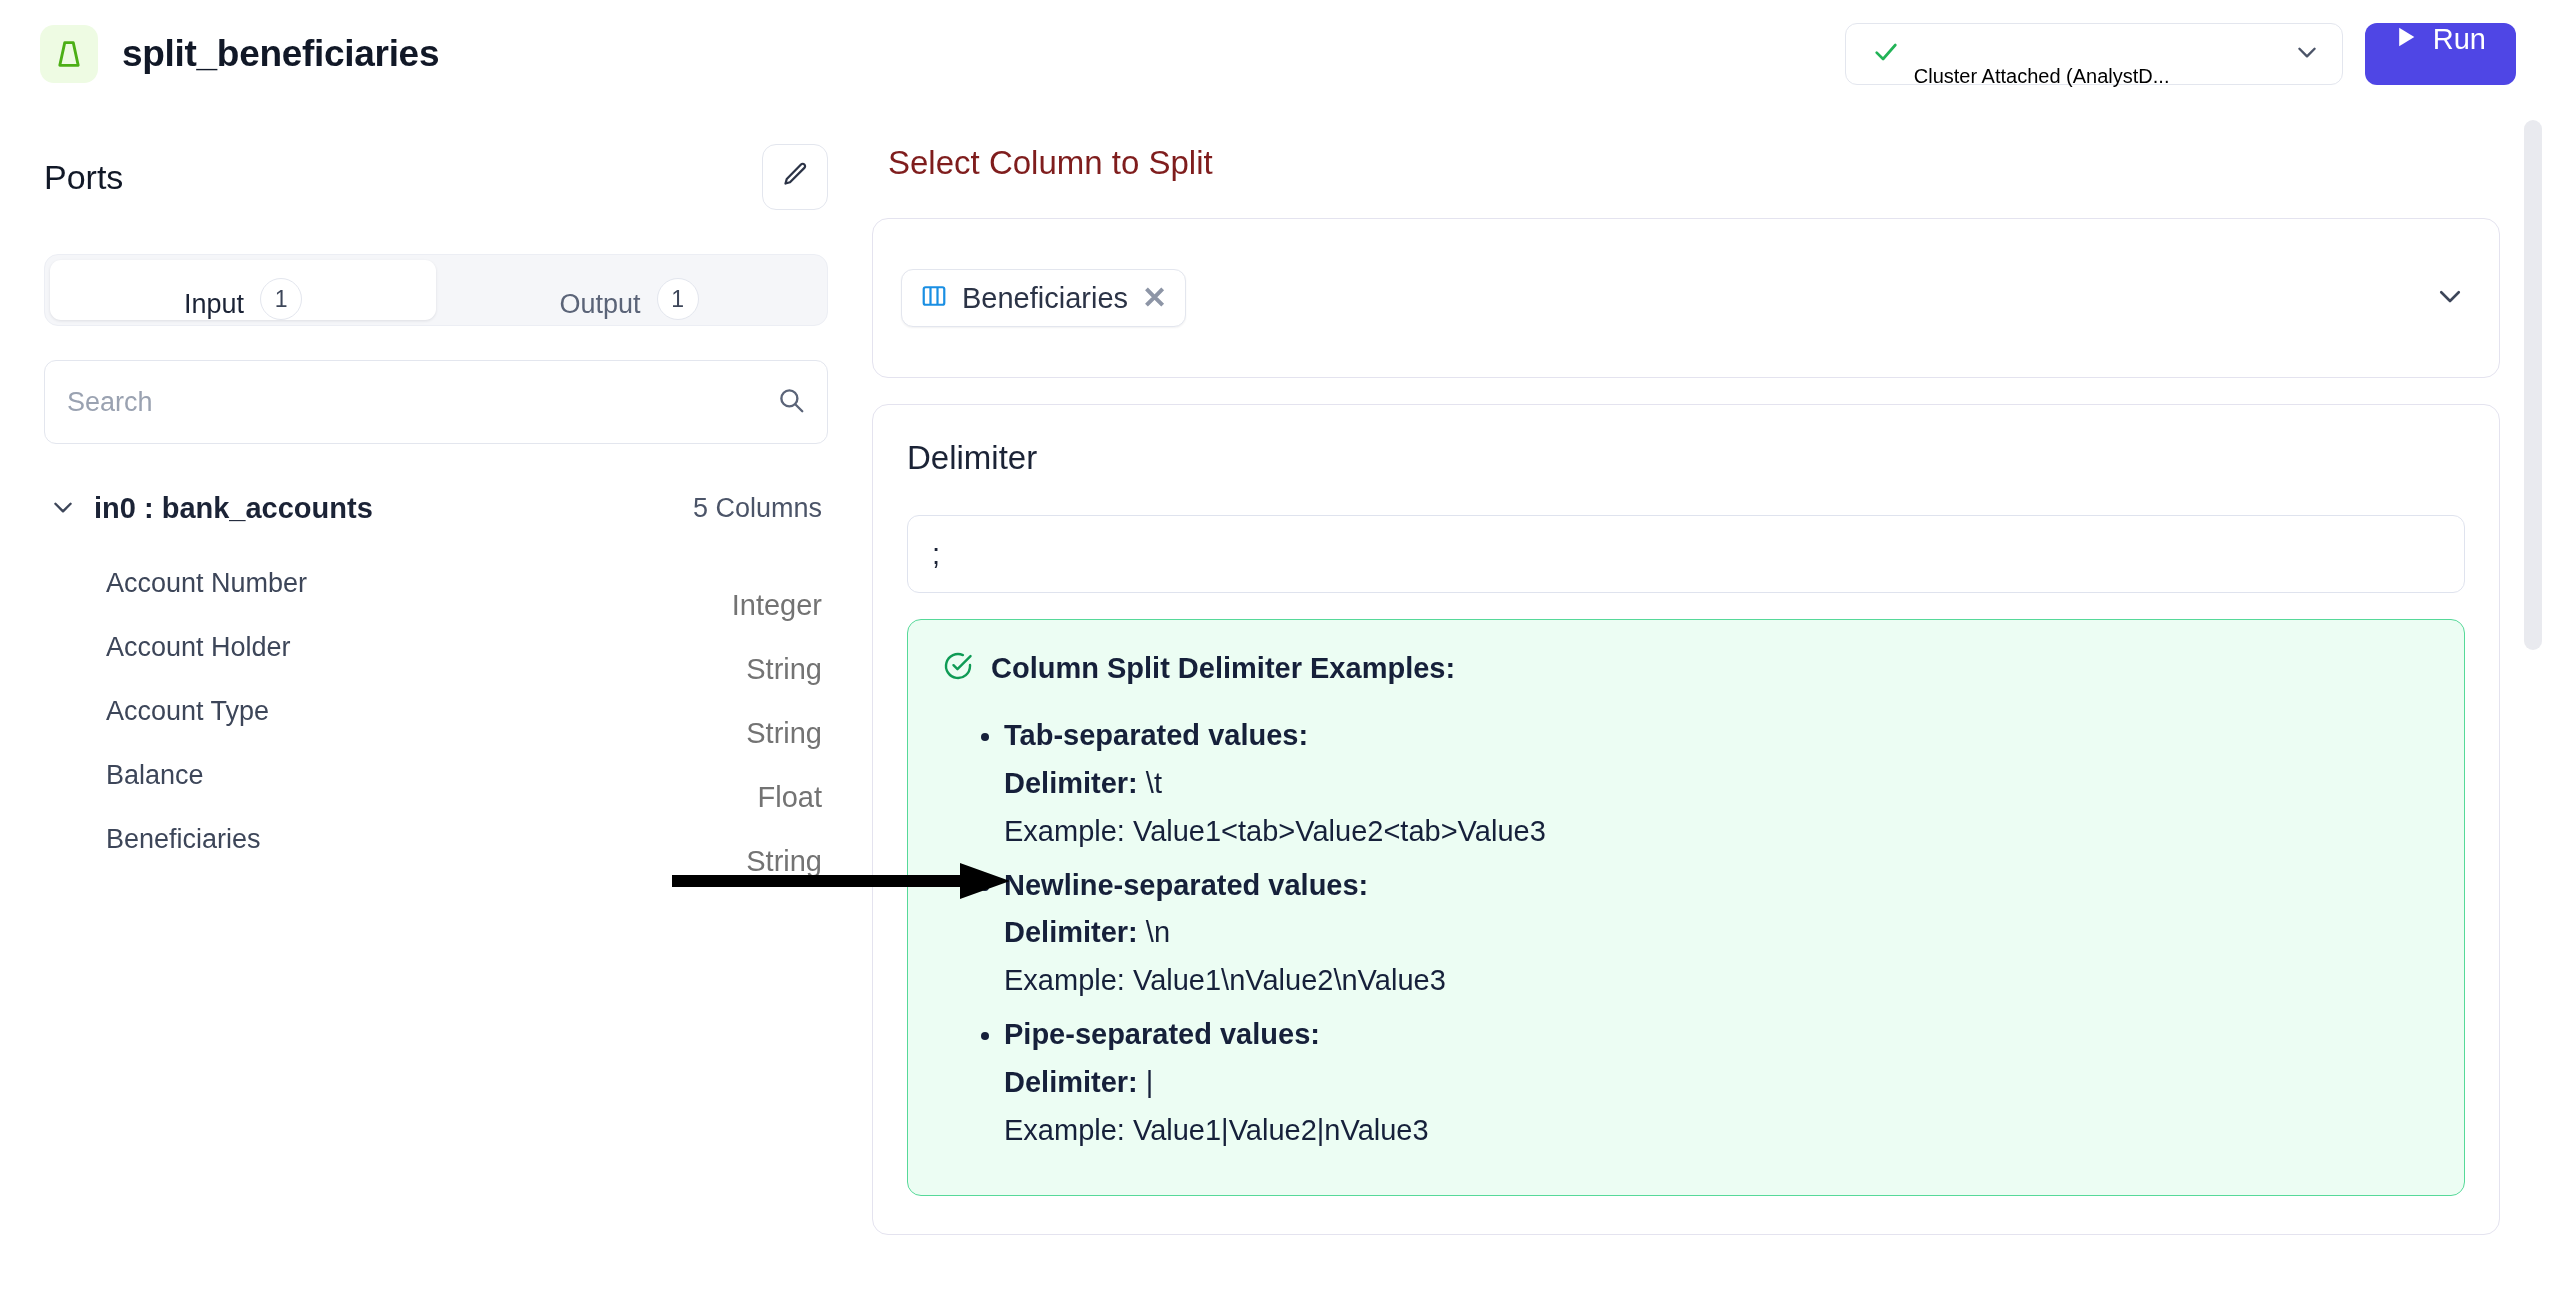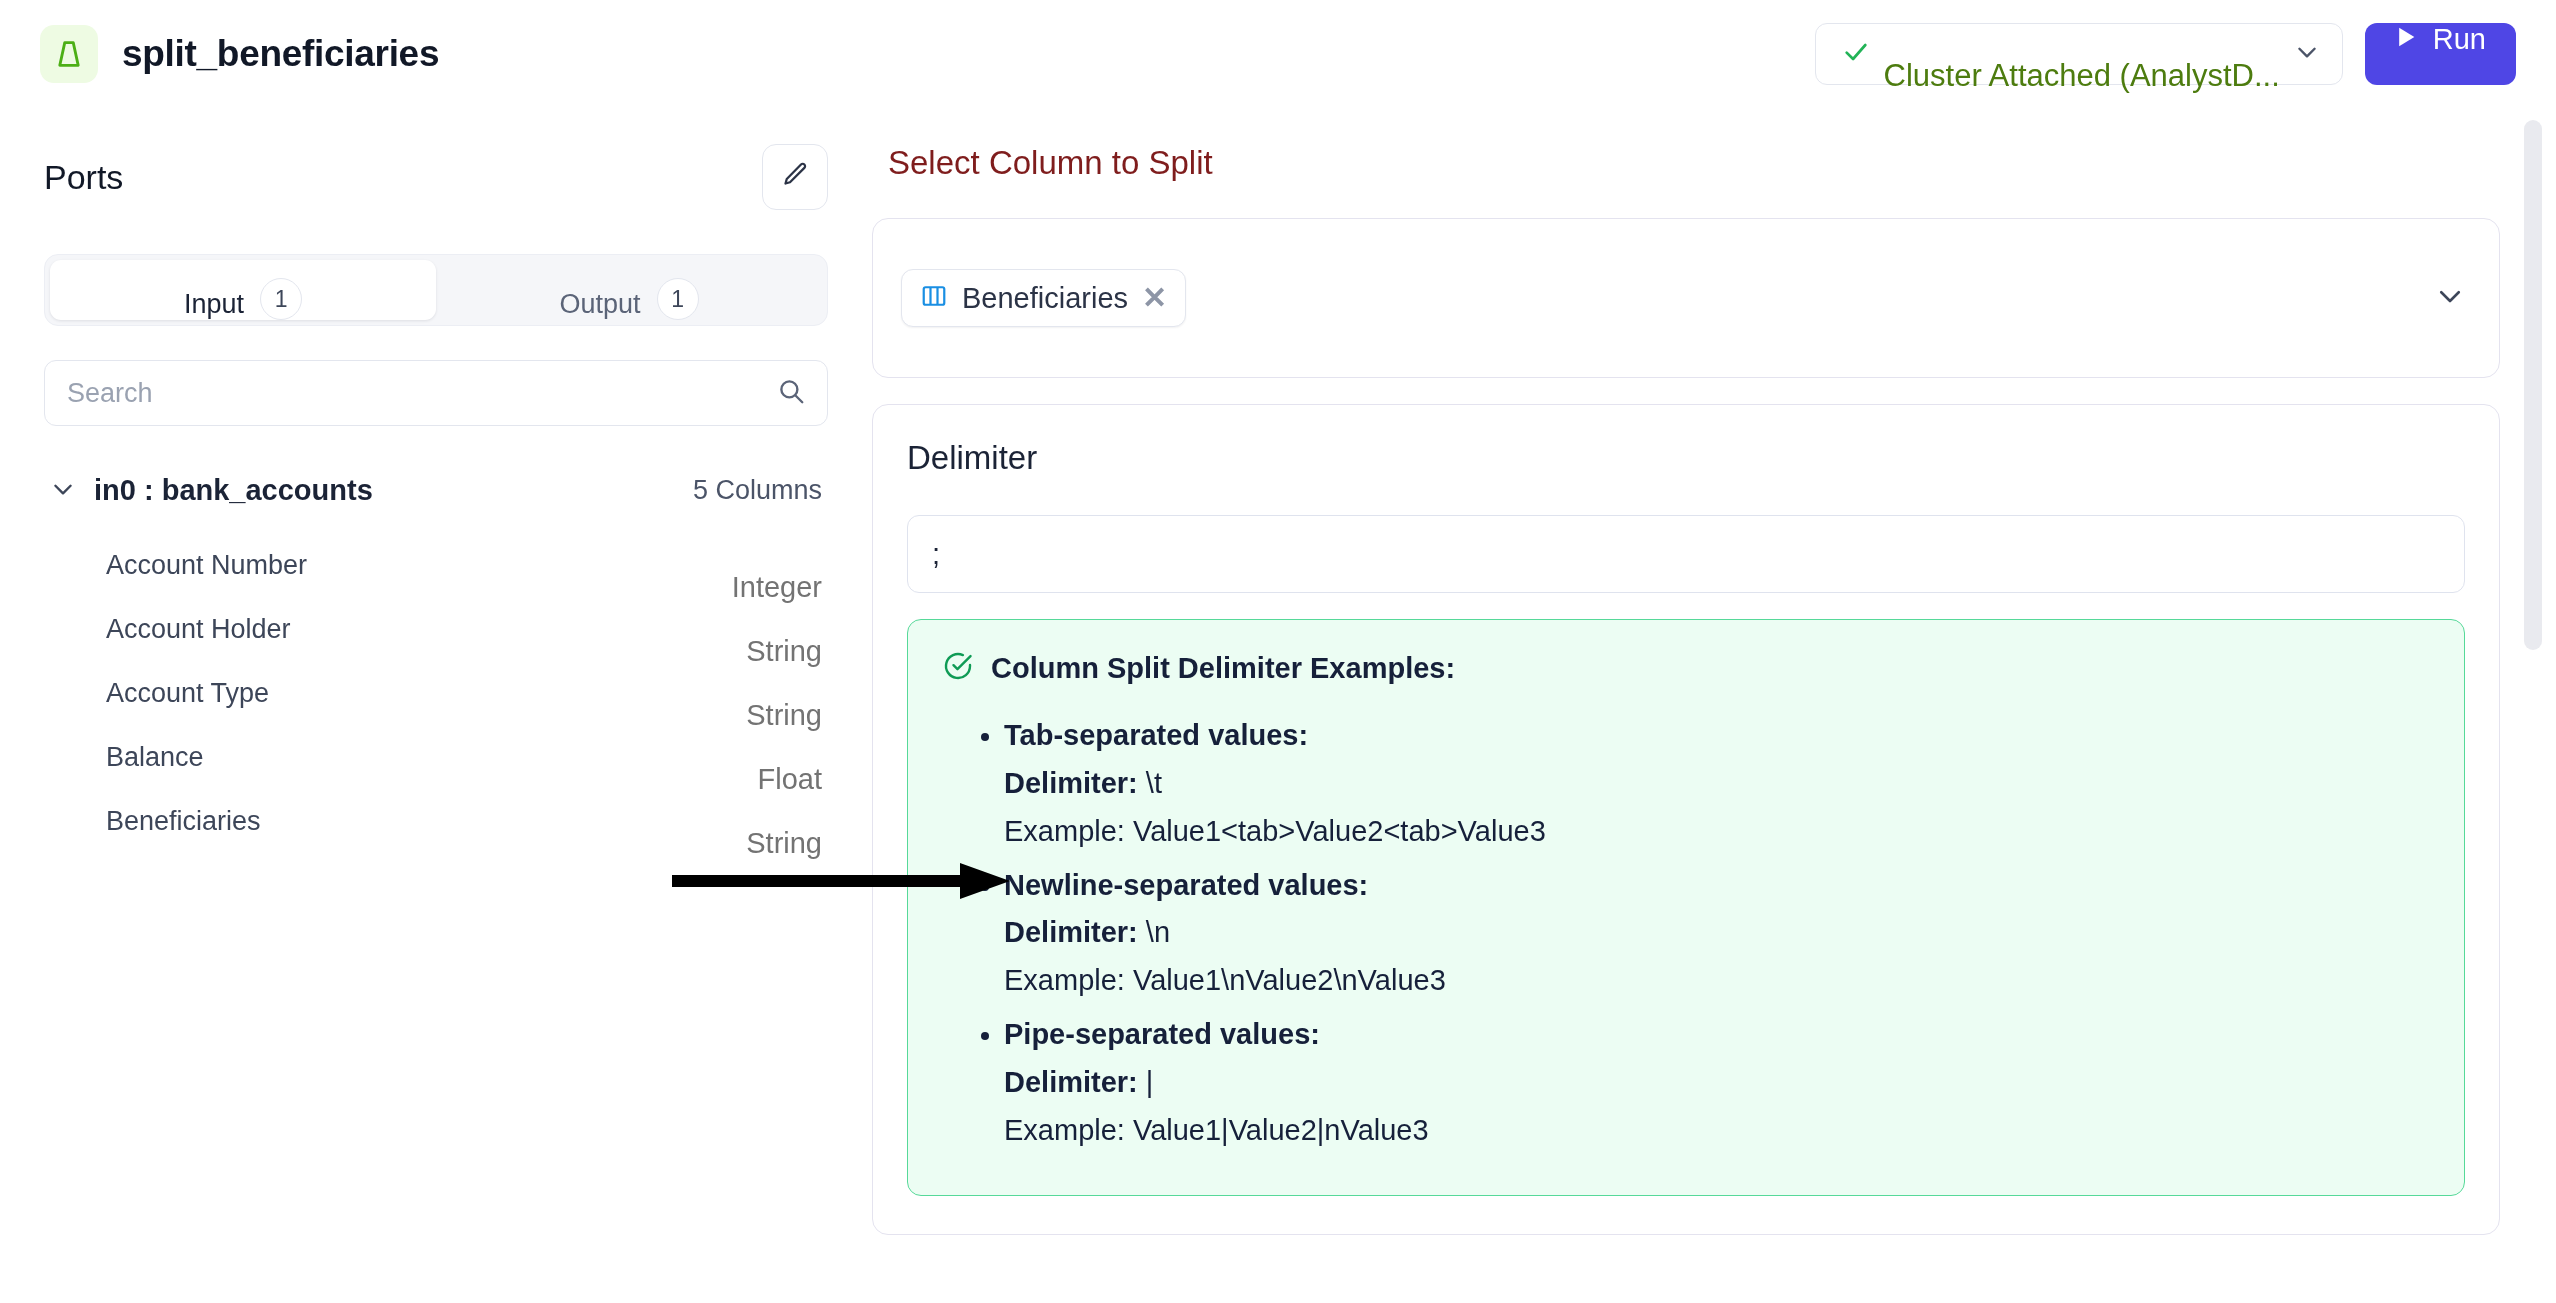--- a/index.html
+++ b/index.html
@@ -29,21 +29,21 @@
   }
   .header-right {
     margin-left: auto; display: flex; align-items: center; gap: 22px;
   }
   .cluster-select {
     height: 62px; min-width: 498px; border: 1.6px solid #e3e6ee; border-radius: 12px;
     background: #fff; display: flex; align-items: center; gap: 14px;
     padding: 0 22px 0 26px; cursor: pointer;
   }
   .cluster-label {
-    font-size: 31px; color: #4d7c0f; white-space: nowrap; flex: 1;
+    font-size: 20px; color: #000000; white-space: nowrap; flex: 1;
     overflow: hidden; text-overflow: ellipsis; margin-top: 44px;
   }
   .run-btn {
     height: 62px; padding: 0 30px 0 26px; border-radius: 12px; background: #4f46e5;
     display: flex; gap: 14px; cursor: pointer; border: none;
   }
   .run-label { font-size: 29px; color:#fff; font-weight: 500; }
 
   
   .sidebar {
@@ -67,21 +67,21 @@
   }
   .tab.active { background:#fff; color:#1b2336; font-weight: 500; box-shadow: 0 1px 3px rgba(16,24,40,.10); }
   .tab-count {
     min-width: 42px; height: 42px; padding: 0 12px; border-radius: 21px;
     border: 1.4px solid #e3e6ee; display:flex; align-items:center; justify-content:center;
     font-size: 23px; color:#3d4659; background:#fff;
   }
   .tab.active .tab-count { border-color:#e3e6ee; }
   .search-wrap { margin-top: 34px; position: relative; }
   .search-input {
-    width: 100%; height: 66px; border: 1.6px solid #e3e6ee; border-radius: 12px;
+    width: 100%; height: 84px; border: 1.6px solid #e3e6ee; border-radius: 12px;
     padding: 0 62px 0 22px; font-size: 27px; color:#1b2336;
     font-family: "Liberation Sans", sans-serif; background:#fff; outline: none;
   }
   .search-input::placeholder { color:#9aa2b1; }
   .search-icon-pos { position:absolute; right: 22px; top: 50%; transform: translateY(-50%); }
 
   .port-group { margin-top: 48px; }
   .port-head {
     display: flex; align-items: center; gap: 18px; padding: 0 6px; cursor: pointer;
   }

